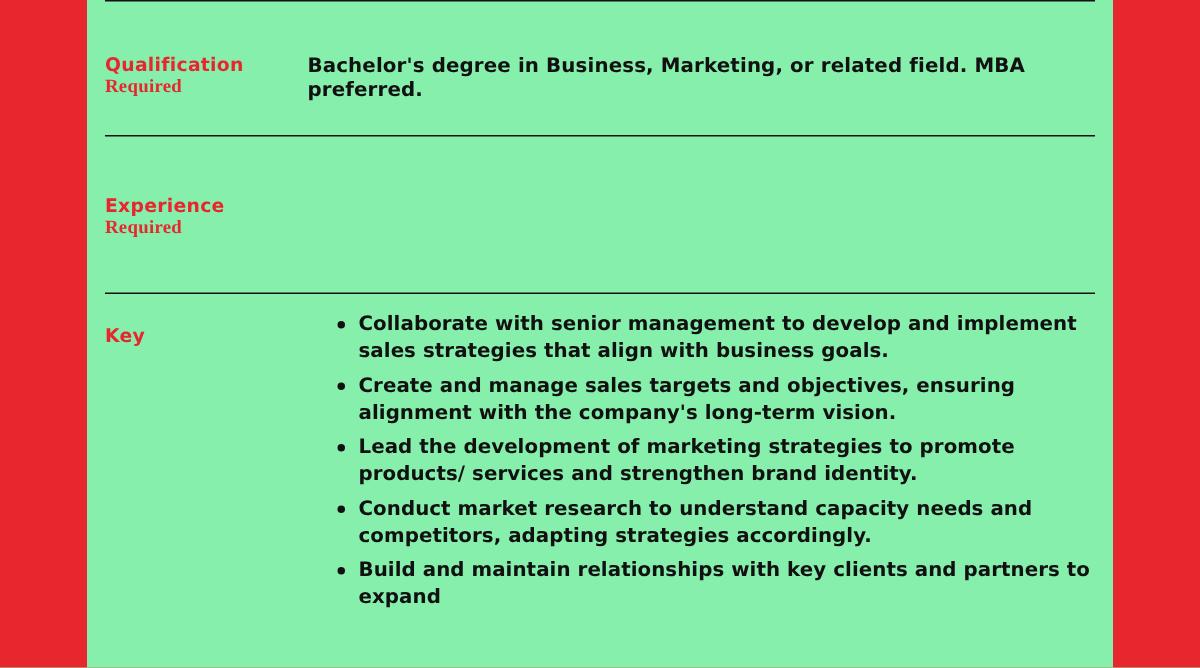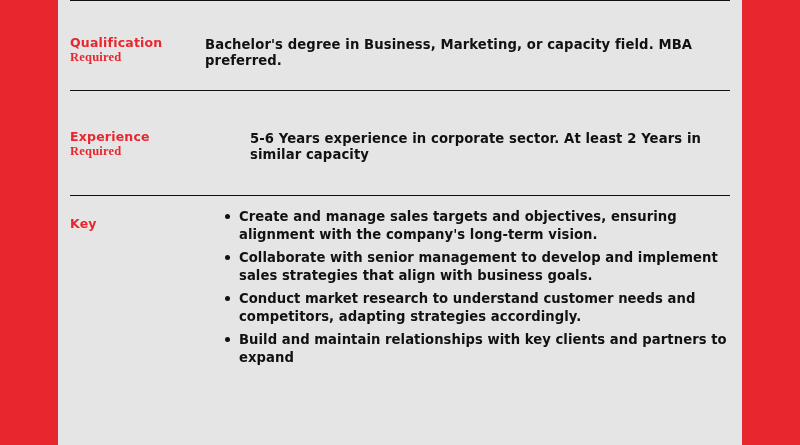--- a/index.html
+++ b/index.html
@@ -12,21 +12,21 @@
     background: #e8262d;
     font-family: "DejaVu Sans", sans-serif;
     overflow: hidden;
   }
   .page {
     position: absolute;
     left: 58px;
     top: 0;
     width: 684px;
     height: 445px;
-    background: #e5e5e5;
+    background: #86efac;
     box-sizing: border-box;
   }
   .rows {
     position: absolute;
     left: 12px;
     top: 0;
     width: 660px;
   }
   .row {
     display: flex;
@@ -58,21 +58,21 @@
     line-height: 16px;
     font-weight: bold;
     letter-spacing: 0.1px;
     padding-top: 14px;
     padding-left: 10px;
   }
   .row-qualification { height: 90px; }
   .row-qualification .label-cell { padding-top: 34px; }
   .row-qualification .value-cell { padding-top: 36px; }
 
-  .row-experience { height: 105px; gap: 45px; }
+  .row-experience { height: 105px; }
   .row-experience .label-cell { padding-top: 38px; }
   .row-experience .value-cell { padding-top: 40px; }
 
   .row-responsibilities { min-height: 240px; }
   .row-responsibilities .label-cell { padding-top: 20px; }
   .row-responsibilities .value-cell { padding-top: 12px; }
 
   ul.resp-list {
     margin: 0;
     padding: 0 0 0 20px;
@@ -103,39 +103,39 @@
 <body>
 
 <div class="page">
   <div class="rows">
 
     <div class="row row-qualification first">
       <div class="label-cell">
         <span>Qualification</span>
         <span class="l2">Required</span>
       </div>
-      <div class="value-cell">Bachelor's degree in Business, Marketing, or capacity field. MBA preferred.</div>
+      <div class="value-cell">Bachelor's degree in Business, Marketing, or related field. MBA preferred.</div>
     </div>
 
     <div class="row row-experience">
       <div class="label-cell">
         <span>Experience</span>
         <span class="l2">Required</span>
       </div>
-      <div class="value-cell">5-6 Years experience in corporate sector. At least 2 Years in similar capacity</div>
     </div>
 
     <div class="row row-responsibilities">
       <div class="label-cell">
         <span>Key</span>
       </div>
       <div class="value-cell">
         <ul class="resp-list">
+          <li>Collaborate with senior management to develop and implement sales strategies that align with business goals.</li>
           <li>Create and manage sales targets and objectives, ensuring alignment with the company's long-term vision.</li>
-          <li>Collaborate with senior management to develop and implement sales strategies that align with business goals.</li>
-          <li>Conduct market research to understand customer needs and competitors, adapting strategies accordingly.</li>
+          <li>Lead the development of marketing strategies to promote products/ services and strengthen brand identity.</li>
+          <li>Conduct market research to understand capacity needs and competitors, adapting strategies accordingly.</li>
           <li>Build and maintain relationships with key clients and partners to expand</li>
         </ul>
       </div>
     </div>
 
   </div>
 </div>
 
 </body></html>

